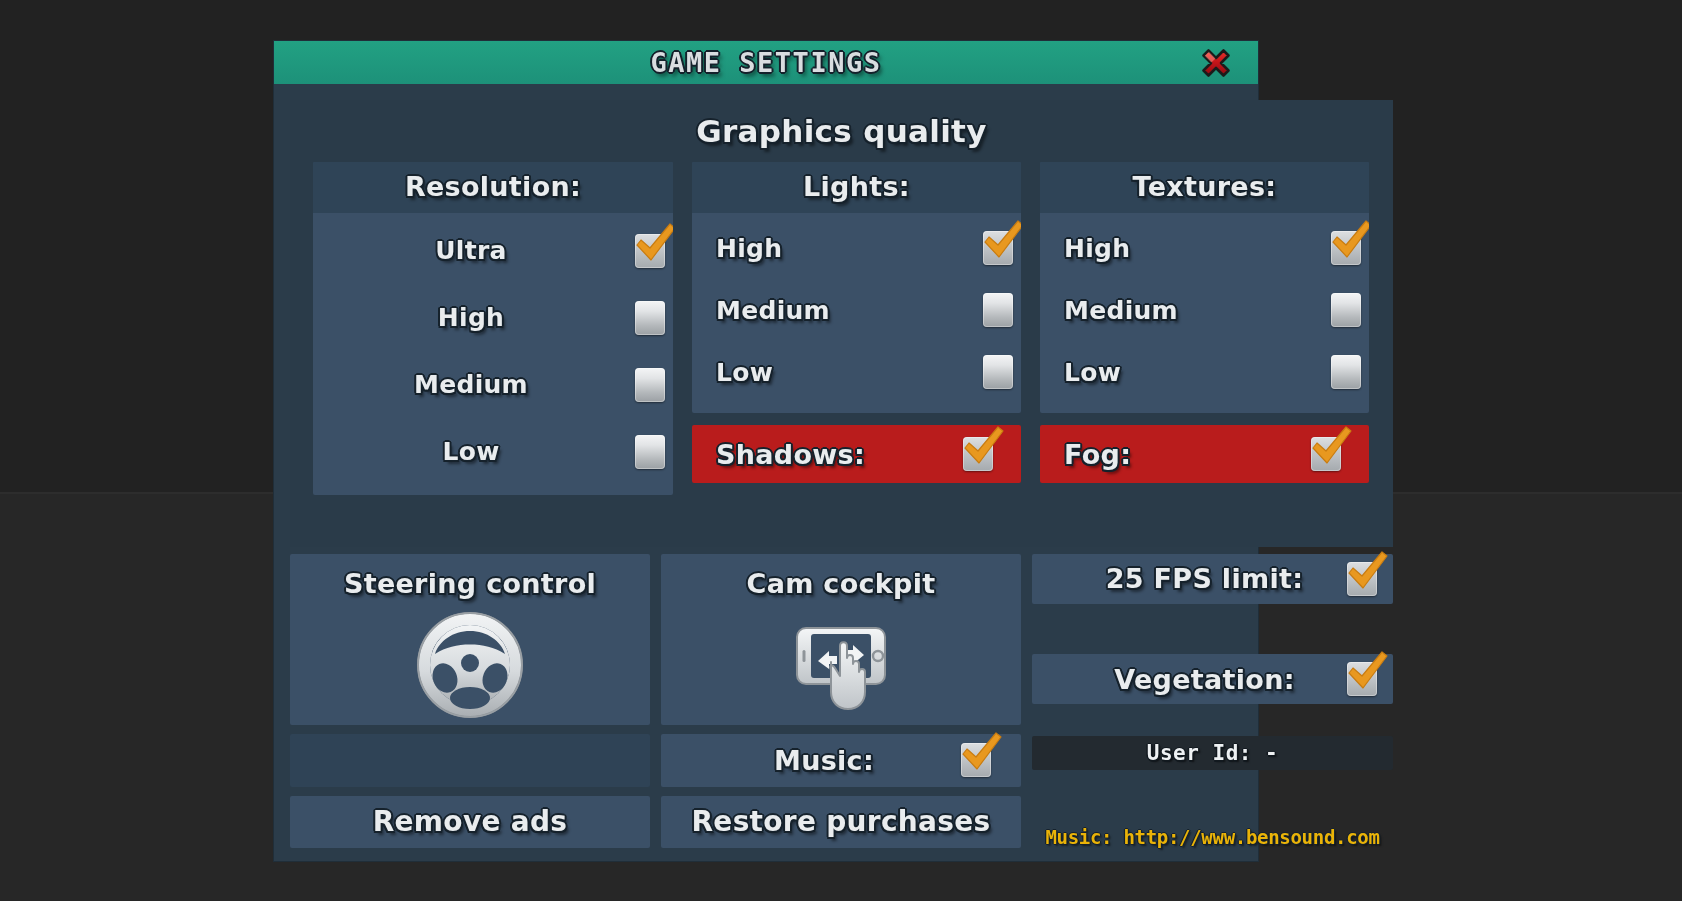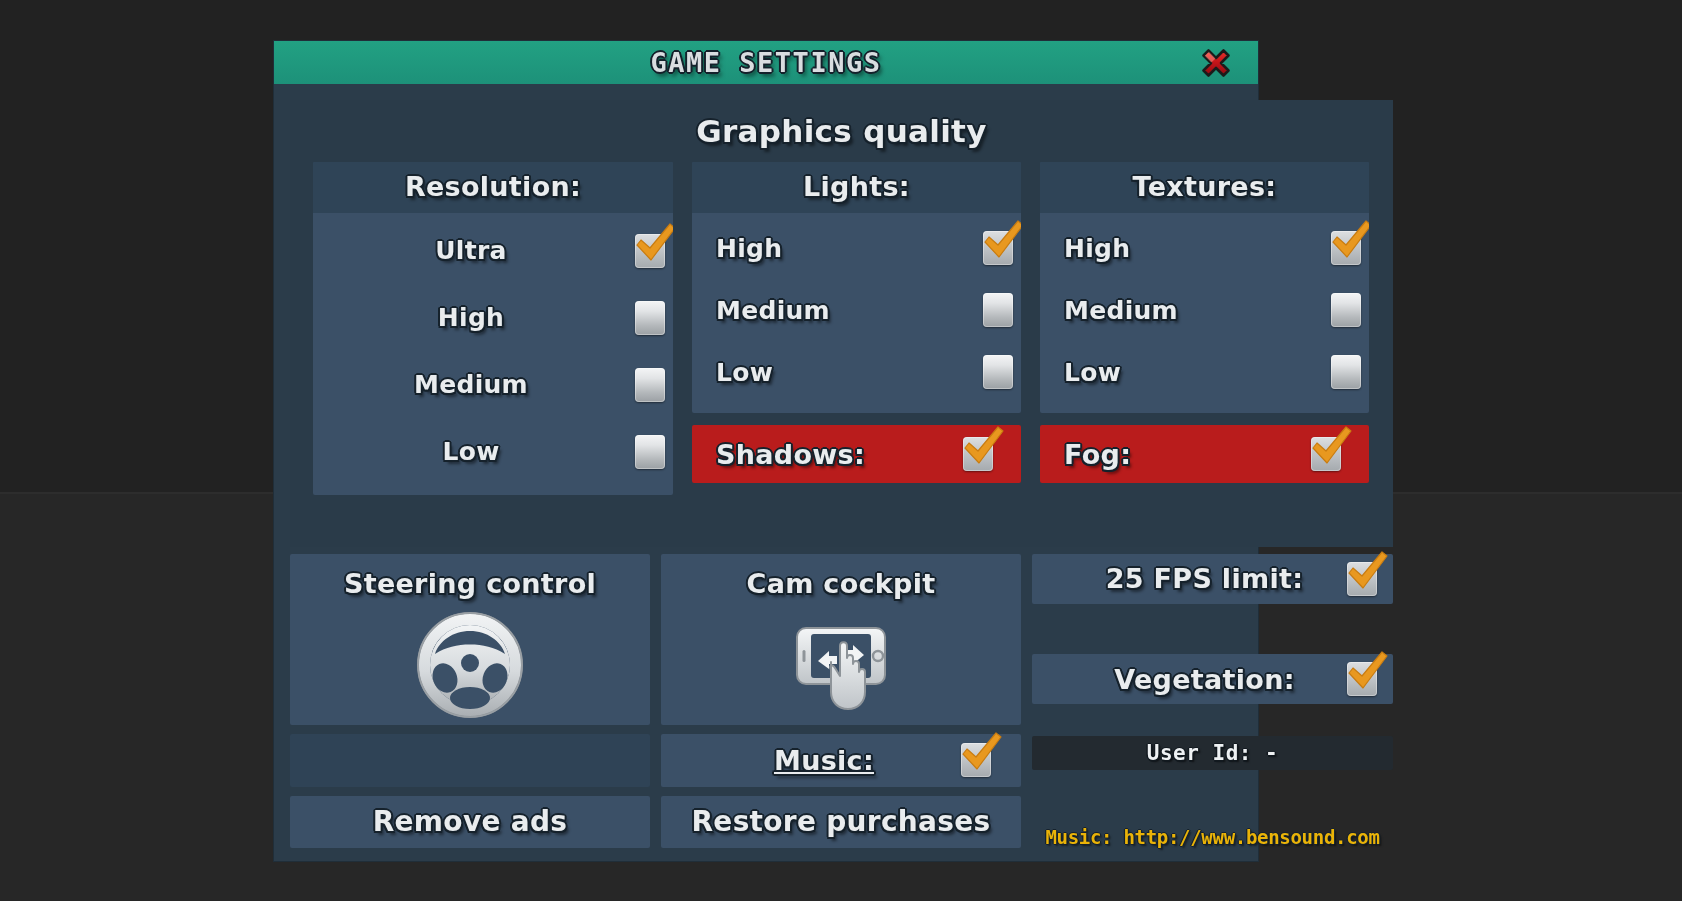--- a/index.html
+++ b/index.html
@@ -231,21 +231,20 @@
   .tile-row {
     height: 55px;
     display: flex;
     align-items: center;
     padding: 0 26px;
   }
   .tile-row .tile-row-label {
     flex: 1;
     font-size: 27px;
     text-align: center;
-    text-decoration: underline;
   }
   .tile-btn {
     height: 55px;
     display: flex;
     align-items: center;
     justify-content: center;
     font-size: 28px;
     cursor: pointer;
   }
 

